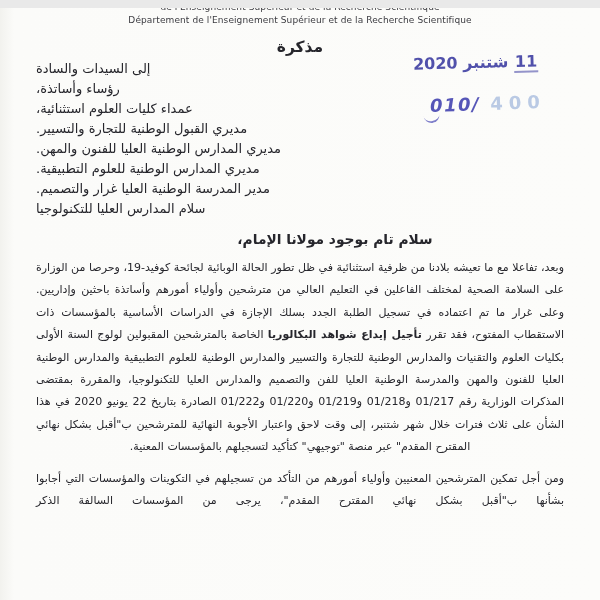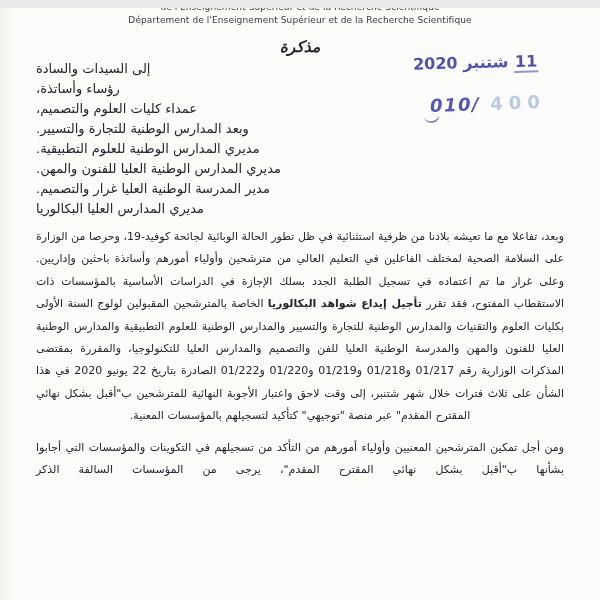--- a/index.html
+++ b/index.html
@@ -28,21 +28,20 @@
     letter-spacing:0.1px;
     white-space:nowrap;
   }
 
   
   .title {
     margin:11px 0 3px;
     text-align:center;
     font-size:15.5px;
     font-weight:bold;
-    font-style:italic;
   }
 
   
   .recipients {
     text-align:left;
     font-weight:normal;
     font-size:13px;
     line-height:20px;
   }
 
@@ -126,29 +125,30 @@
   <div class="stamp-ref">
     <span class="ref-dark">010/</span><span class="ref-light">400</span>
   </div>
   <div class="pen-mark"></div>
 
   <h1 class="title">مذكرة</h1>
 
   <div class="recipients">
     <div>إلى السيدات والسادة</div>
     <div>رؤساء وأساتذة،</div>
-    <div>عمداء كليات العلوم والتصميم،</div>
-    <div>وبعد المدارس الوطنية للتجارة والتسيير.</div>
+    <div>عمداء كليات العلوم استثنائية،</div>
+    <div>مديري القبول الوطنية للتجارة والتسيير.</div>
+    <div>مديري المدارس الوطنية العليا للفنون والمهن.</div>
     <div>مديري المدارس الوطنية للعلوم التطبيقية.</div>
-    <div>مديري المدارس الوطنية العليا للفنون والمهن.</div>
     <div>مدير المدرسة الوطنية العليا غرار والتصميم.</div>
-    <div>مديري المدارس العليا البكالوريا</div>
+    <div>سلام المدارس العليا للتكنولوجيا</div>
   </div>
 
 
+  <p class="salutation">سلام تام بوجود مولانا الإمام،</p>
 
   <p class="para">
     <span>وبعد، تفاعلا مع ما تعيشه بلادنا من ظرفية استثنائية في ظل تطور الحالة الوبائية لجائحة كوفيد-19، وحرصا من الوزارة على السلامة الصحية لمختلف الفاعلين في التعليم العالي من مترشحين وأولياء أمورهم وأساتذة باحثين وإداريين. وعلى غرار ما تم اعتماده في تسجيل الطلبة الجدد بسلك الإجازة في الدراسات الأساسية بالمؤسسات ذات الاستقطاب المفتوح، فقد تقرر </span><span class="b">تأجيل إيداع شواهد البكالوريا</span><span> الخاصة بالمترشحين المقبولين لولوج السنة الأولى بكليات العلوم والتقنيات والمدارس الوطنية للتجارة والتسيير والمدارس الوطنية للعلوم التطبيقية والمدارس الوطنية العليا للفنون والمهن والمدرسة الوطنية العليا للفن والتصميم والمدارس العليا للتكنولوجيا، والمقررة بمقتضى المذكرات الوزارية رقم 01/217 و01/218 و01/219 و01/220 و01/222 الصادرة بتاريخ 22 يونيو 2020 في هذا الشأن على ثلاث فترات خلال شهر شتنبر، إلى وقت لاحق واعتبار الأجوبة النهائية للمترشحين ب"أقبل بشكل نهائي المقترح المقدم" عبر منصة "توجيهي" كتأكيد لتسجيلهم بالمؤسسات المعنية.</span>
   </p>
 
   <p class="para p2">
     <span>ومن أجل تمكين المترشحين المعنيين وأولياء أمورهم من التأكد من تسجيلهم في التكوينات والمؤسسات التي أجابوا بشأنها ب"أقبل بشكل نهائي المقترح المقدم"، يرجى من المؤسسات السالفة الذكر </span>
   </p>
 
 </div>

